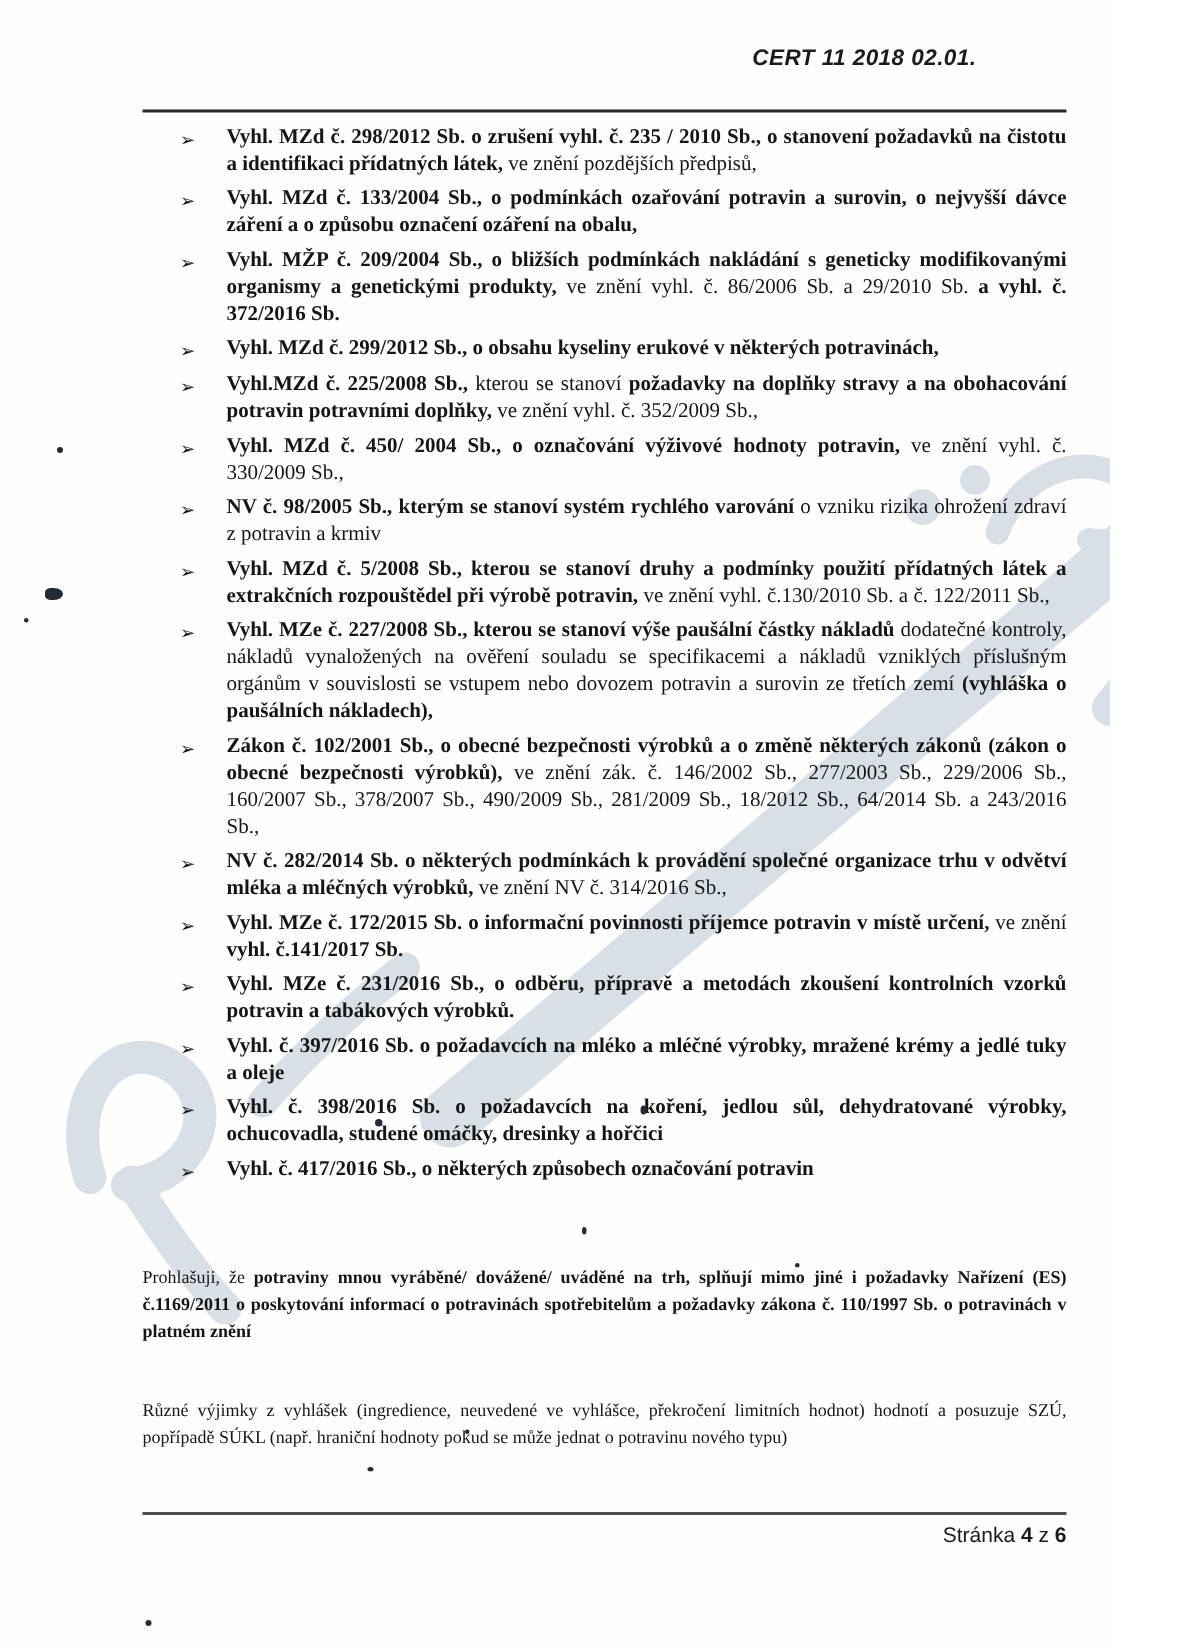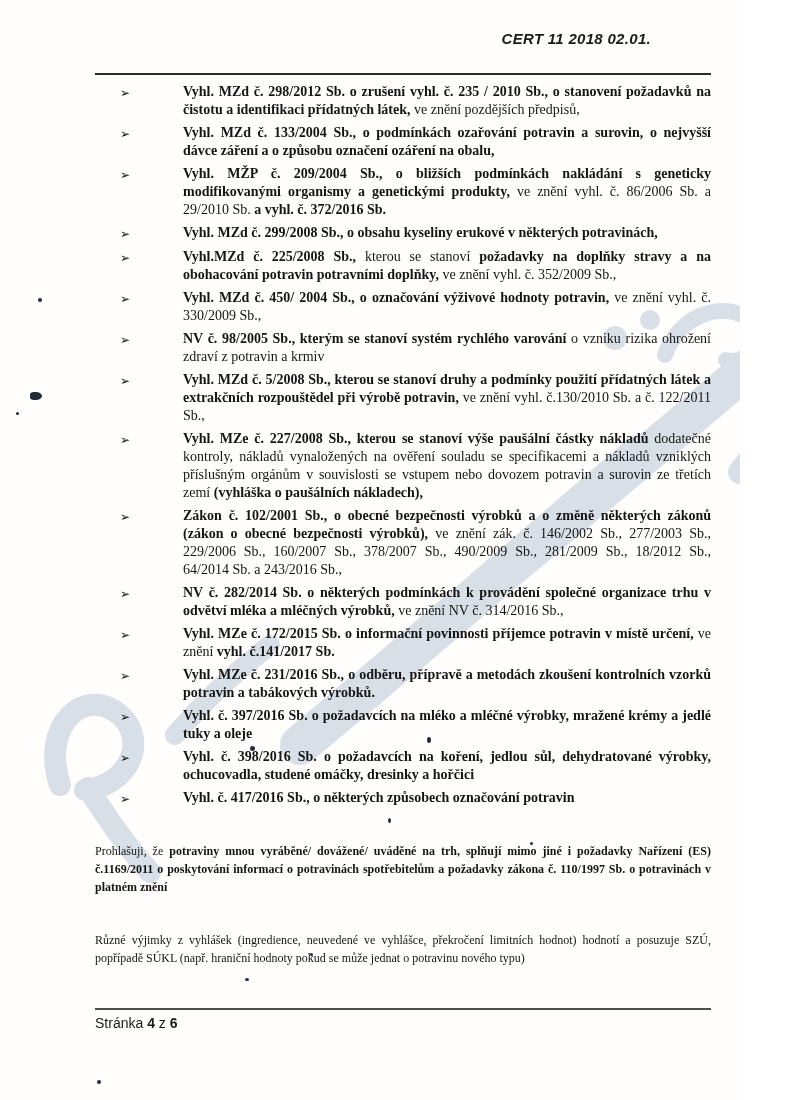--- a/index.html
+++ b/index.html
@@ -37,40 +37,40 @@
     margin-bottom:5px;
     font-size:14px; line-height:18px;
     text-align:justify;
   }
   .reg-item .marker {
     flex:0 0 56px; width:56px;
     box-sizing:border-box; padding-left:25px; padding-top:1px;
     font-size:12px; text-align:left; color:#101010;
     font-family:"DejaVu Sans", sans-serif;
   }
-  .reg-item .txt { flex:1;margin-left:32px; }
+  .reg-item .txt { flex:1; }
 
   .b { font-weight:bold; }
   .r { font-weight:normal; }
 
   .para {
     position:absolute; left:95px; width:616px;
     font-size:12px; line-height:18px;
     text-align:justify;
   }
   .para-0 { top:842px; }
   .para-1 { top:912px;margin-top:19px; }
 
   .footer-rule {
     position:absolute; top:1008px; left:95px; width:616px; height:2px;
     background:#4d4d4d;
   }
   .footer-text {
     position:absolute; top:1015px; left:95px; width:616px;
-    text-align:left;
+    text-align:right;
     font-family:"Liberation Sans", sans-serif;
     font-size:14px; color:#1a1a1a;
   }
 
   .speck {
     position:absolute; background:#222b38; border-radius:50%;
     z-index:2;
   }
 </style>
 </head>
@@ -111,21 +111,21 @@
         <div class="reg-item">
           <span class="marker">➢</span>
           <span class="txt"><span class="b">Vyhl. MZd č. 133/2004 Sb., o podmínkách ozařování potravin a surovin, o nejvyšší dávce záření a o způsobu označení ozáření na obalu,</span></span>
         </div>
         <div class="reg-item">
           <span class="marker">➢</span>
           <span class="txt"><span class="b">Vyhl. MŽP č. 209/2004 Sb., o bližších podmínkách nakládání s geneticky modifikovanými organismy a genetickými produkty,</span><span class="r"> ve znění vyhl. č. 86/2006 Sb. a 29/2010 Sb. </span><span class="b">a vyhl. č. 372/2016 Sb.</span></span>
         </div>
         <div class="reg-item">
           <span class="marker">➢</span>
-          <span class="txt"><span class="b">Vyhl. MZd č. 299/2008 Sb., o obsahu kyseliny erukové v některých potravinách,</span></span>
+          <span class="txt"><span class="b">Vyhl. MZd č. 299/2012 Sb., o obsahu kyseliny erukové v některých potravinách,</span></span>
         </div>
         <div class="reg-item">
           <span class="marker">➢</span>
           <span class="txt"><span class="b">Vyhl.MZd č. 225/2008 Sb.,</span><span class="r"> kterou se stanoví </span><span class="b">požadavky na doplňky stravy a na obohacování potravin potravními doplňky,</span><span class="r"> ve znění vyhl. č. 352/2009 Sb.,</span></span>
         </div>
         <div class="reg-item">
           <span class="marker">➢</span>
           <span class="txt"><span class="b">Vyhl. MZd č. 450/ 2004 Sb., o označování výživové hodnoty potravin,</span><span class="r"> ve znění vyhl. č. 330/2009 Sb.,</span></span>
         </div>
         <div class="reg-item">

